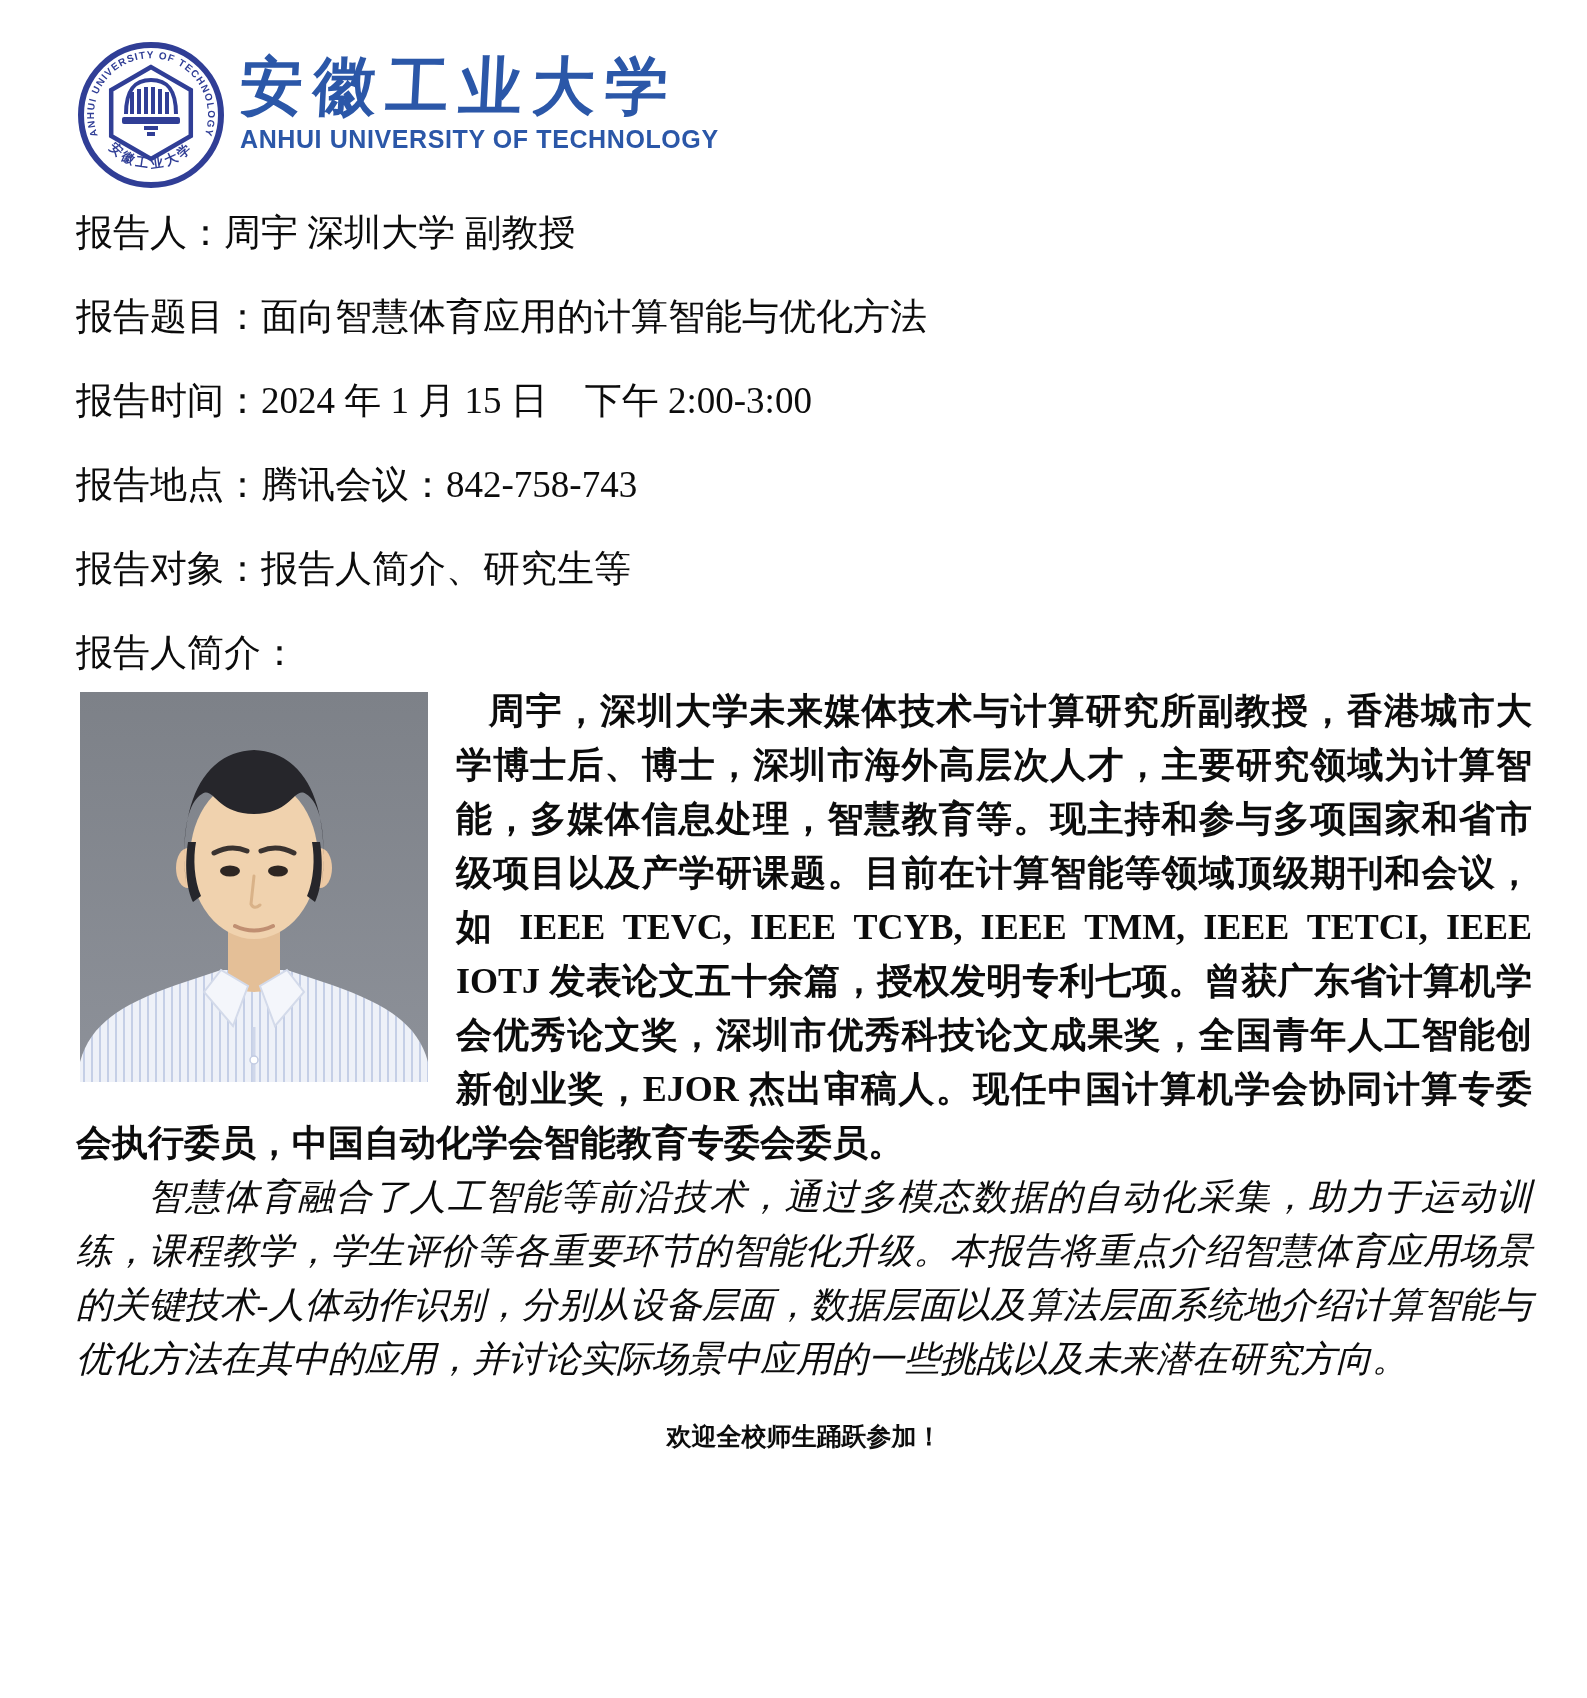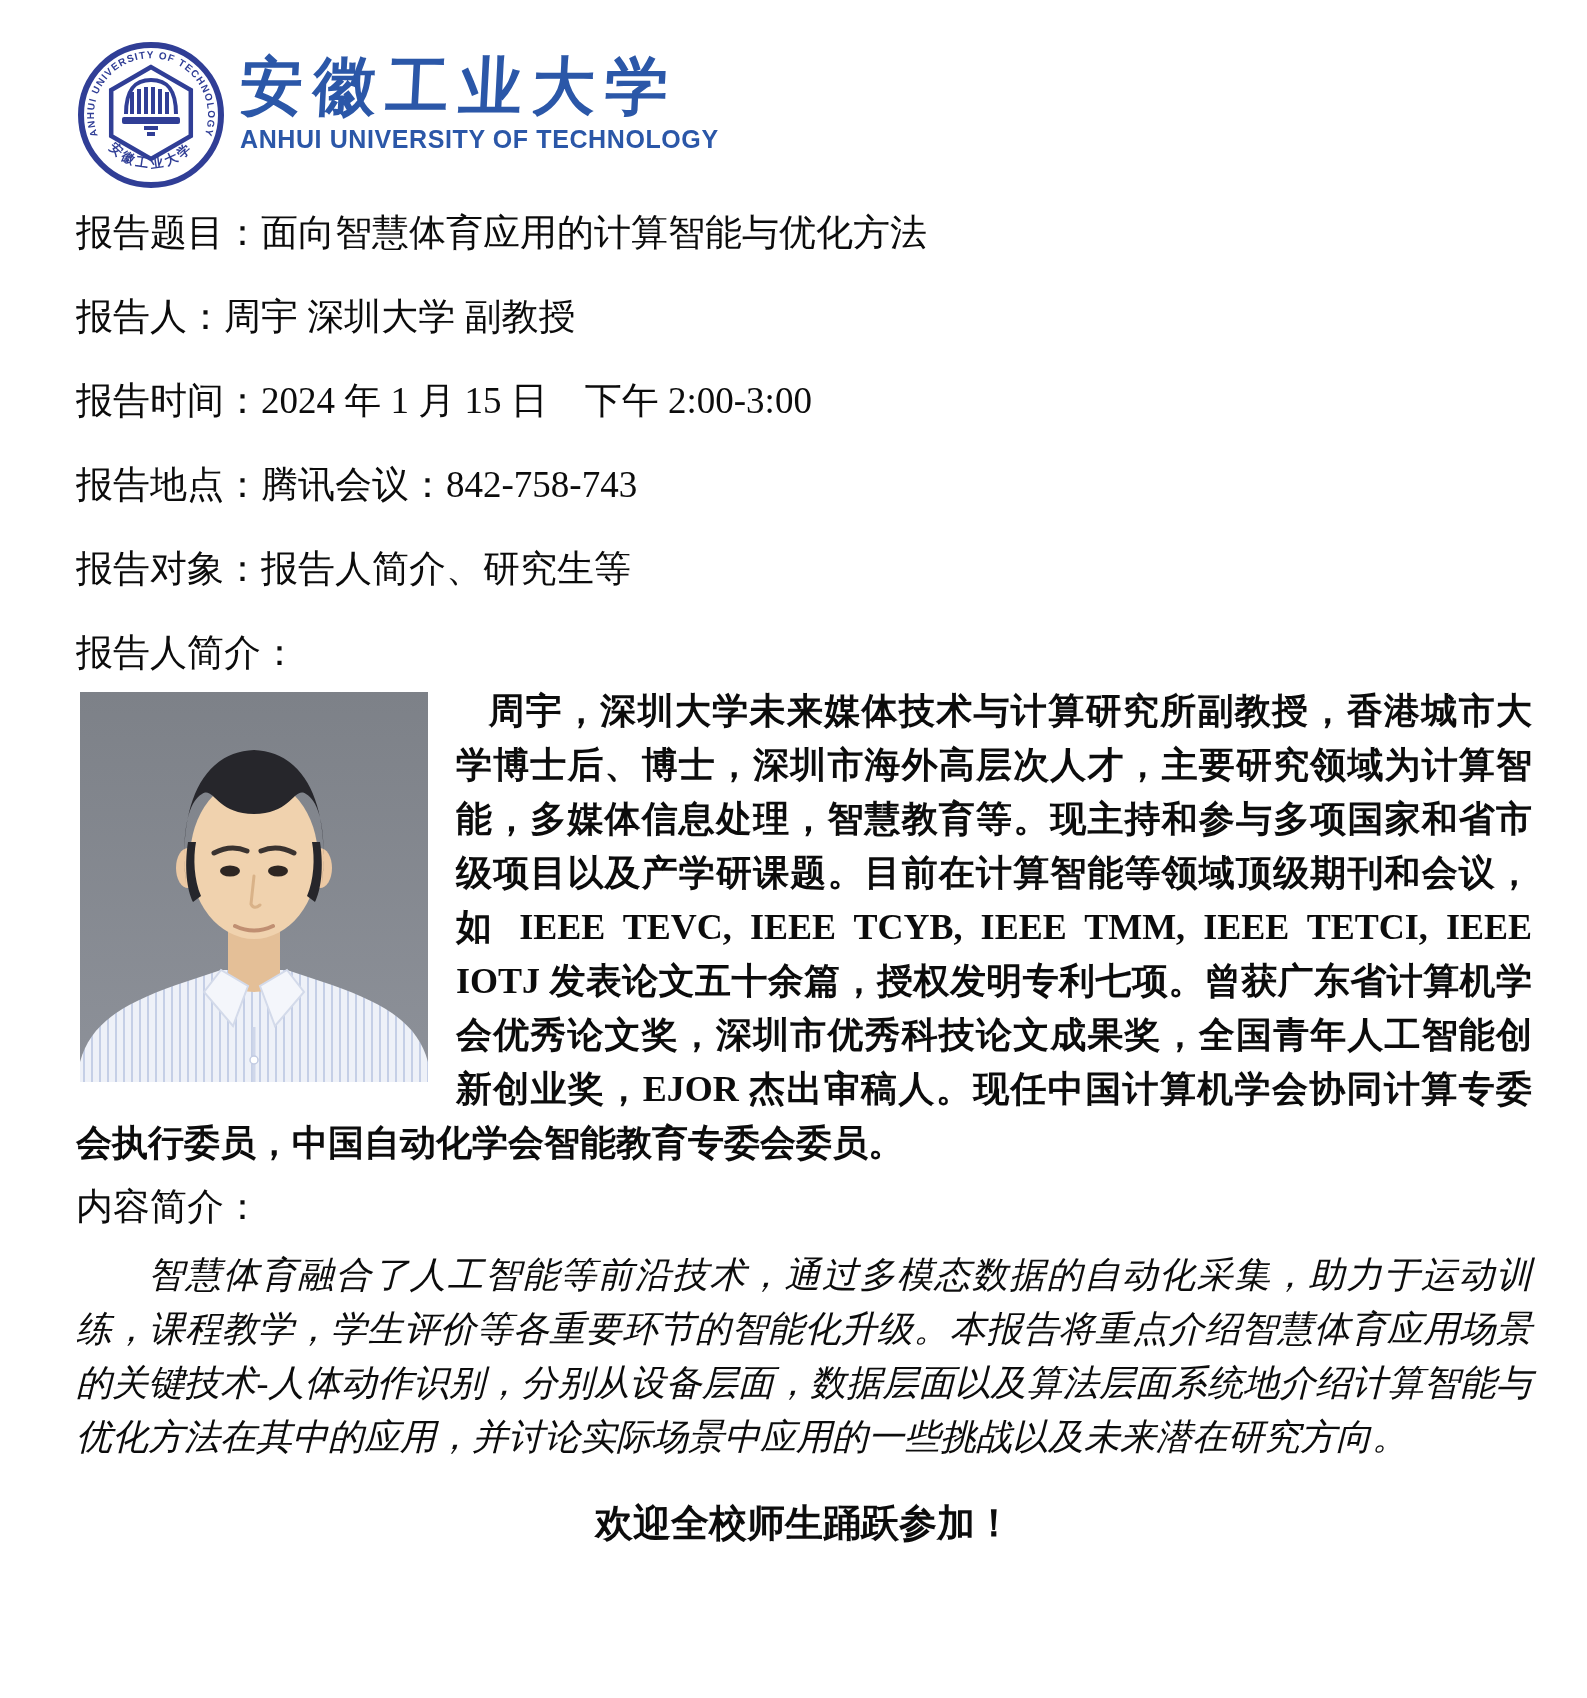--- a/index.html
+++ b/index.html
@@ -48,21 +48,21 @@
     text-align:justify;text-indent:0.9em;
   }
   
   .section-heading{font-size:37px;line-height:46px;margin:14px 0 18px;}
   .content-text{
     font-size:36px;line-height:54px;margin:0;
     text-align:justify;text-indent:2em;font-style:italic;
   }
   
   .closing{
-    font-size:38px;font-weight:700;text-align:center;
+    font-size:25px;font-weight:700;text-align:center;
     margin:34px 0 0;
   }
   
   .seal-ring-text{
     font-family:"Liberation Sans","DejaVu Sans",sans-serif;
     font-size:10px;font-weight:700;fill:var(--seal-blue);letter-spacing:1.2px;
   }
   .seal-cn-text{
     font-family:"Liberation Serif","DejaVu Serif",serif;
     font-size:13px;font-weight:700;fill:var(--seal-blue);letter-spacing:3px;
@@ -100,22 +100,22 @@
         <rect x="71" y="92" width="8" height="4"></rect>
       </g>
     </svg>
     <div class="logo-names">
       <div class="logo-cn">安徽工业大学</div>
       <div class="logo-en">ANHUI UNIVERSITY OF TECHNOLOGY</div>
     </div>
   </header>
 
   <main>
+    <p class="info-line">报告人：周宇  深圳大学  副教授</p>
     <p class="info-line">报告题目：面向智慧体育应用的计算智能与优化方法</p>
-    <p class="info-line">报告人：周宇  深圳大学  副教授</p>
     <p class="info-line">报告时间：2024 年 1 月 15 日　下午 2:00-3:00</p>
     <p class="info-line">报告地点：腾讯会议：842-758-743</p>
     <p class="info-line">报告对象：报告人简介、研究生等</p>
 
     <p class="intro-heading">报告人简介：</p>
 
     <section class="bio-section">
       <div class="photo-wrap">
         <svg viewBox="0 0 348 390">
           <defs>
@@ -154,18 +154,17 @@
           <path d="M 181 159 Q 197 152 214 161" stroke="#3a3330" stroke-width="5" fill="none" stroke-linecap="round"></path>
           <ellipse cx="150" cy="179" rx="10" ry="5.5" fill="#2e2622"></ellipse>
           <ellipse cx="198" cy="179" rx="10" ry="5.5" fill="#2e2622"></ellipse>
           <path d="M 174 184 L 171 212 Q 174 218 180 213" stroke="#d9b288" stroke-width="3" fill="none" stroke-linecap="round"></path>
           <path d="M 155 234 Q 174 243 193 234" stroke="#c08f72" stroke-width="4" fill="none" stroke-linecap="round"></path>
         </svg>
       </div>
       <p class="bio-text">周宇，深圳大学未来媒体技术与计算研究所副教授，香港城市大学博士后、博士，深圳市海外高层次人才，主要研究领域为计算智能，多媒体信息处理，智慧教育等。现主持和参与多项国家和省市级项目以及产学研课题。目前在计算智能等领域顶级期刊和会议，如 IEEE TEVC, IEEE TCYB, IEEE TMM, IEEE TETCI, IEEE IOTJ 发表论文五十余篇，授权发明专利七项。曾获广东省计算机学会优秀论文奖，深圳市优秀科技论文成果奖，全国青年人工智能创新创业奖，EJOR 杰出审稿人。现任中国计算机学会协同计算专委会执行委员，中国自动化学会智能教育专委会委员。</p>
     </section>
 
-    <p class="section-heading">内容简介：</p>
     <p class="content-text">智慧体育融合了人工智能等前沿技术，通过多模态数据的自动化采集，助力于运动训练，课程教学，学生评价等各重要环节的智能化升级。本报告将重点介绍智慧体育应用场景的关键技术-人体动作识别，分别从设备层面，数据层面以及算法层面系统地介绍计算智能与优化方法在其中的应用，并讨论实际场景中应用的一些挑战以及未来潜在研究方向。</p>
 
     <p class="closing">欢迎全校师生踊跃参加！</p>
   </main>
 </div>
 
 </body></html>

